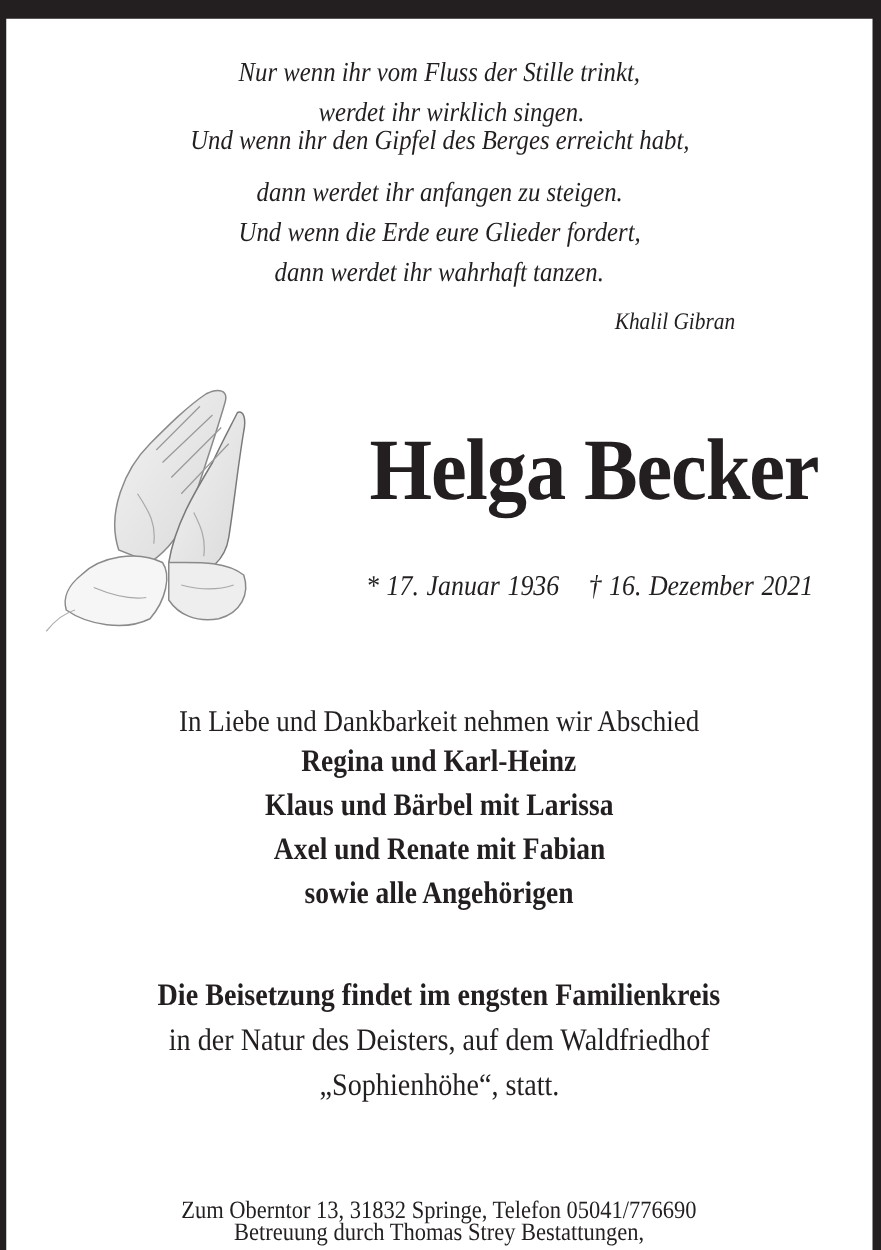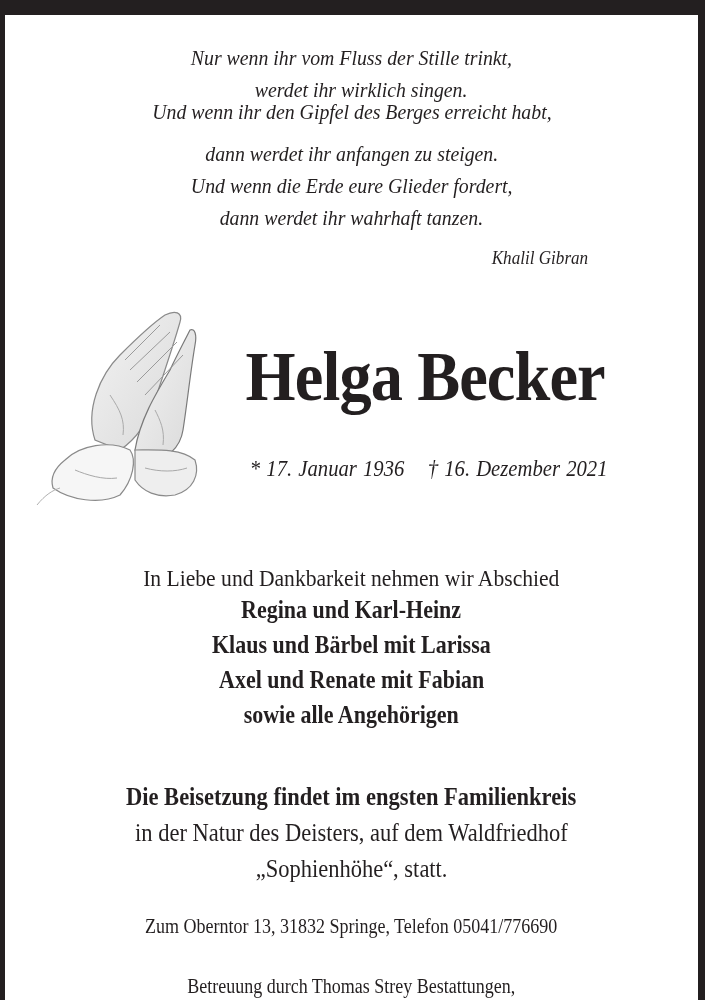--- a/index.html
+++ b/index.html
@@ -40,21 +40,21 @@
       transform-origin: right center;
     }
     .hands {
       position: absolute;
       left: 20px; top: 285px;
       width: 188px; height: 212px;
     }
     .name {
       position: absolute;
       left: 225px; width: 440px;
-      text-align: left;
+      text-align: right;
       white-space: nowrap;
     }
     .name .n {
       font-size: 70px; font-weight: bold;
       letter-spacing: -1px;
       display: inline-block;
       transform: scaleX(0.92);
     }
     .name .geb { font-size: 22px; display: inline-block; transform: scaleX(0.9); }
     .name .dates { font-size: 23px; display: inline-block; transform: scaleX(0.9); word-spacing: 1px; }
@@ -123,16 +123,16 @@
   </div>
 
   <div>
     <div class="line burial" style="top:768px;font-weight:bold;"><span>Die Beisetzung findet im engsten Familienkreis</span></div>
     <div class="line burial" style="top:804px;"><span>in der Natur des Deisters, auf dem Waldfriedhof</span></div>
     <div class="line burial" style="top:840px;"><span>„Sophienhöhe“, statt.</span></div>
   </div>
 
   <div>
     <div class="line undertaker" style="top:960px;"><span>Betreuung durch Thomas Strey Bestattungen,</span></div>
-    <div class="line undertaker" style="top:900px;"><span>Zum Oberntor 13, 31832 Springe, Telefon 05041/776690</span></div>
+    <div class="line undertaker" style="top:942px;"><span>Zum Oberntor 13, 31832 Springe, Telefon 05041/776690</span></div>
   </div>
 
 </div>
 
 </body></html>

